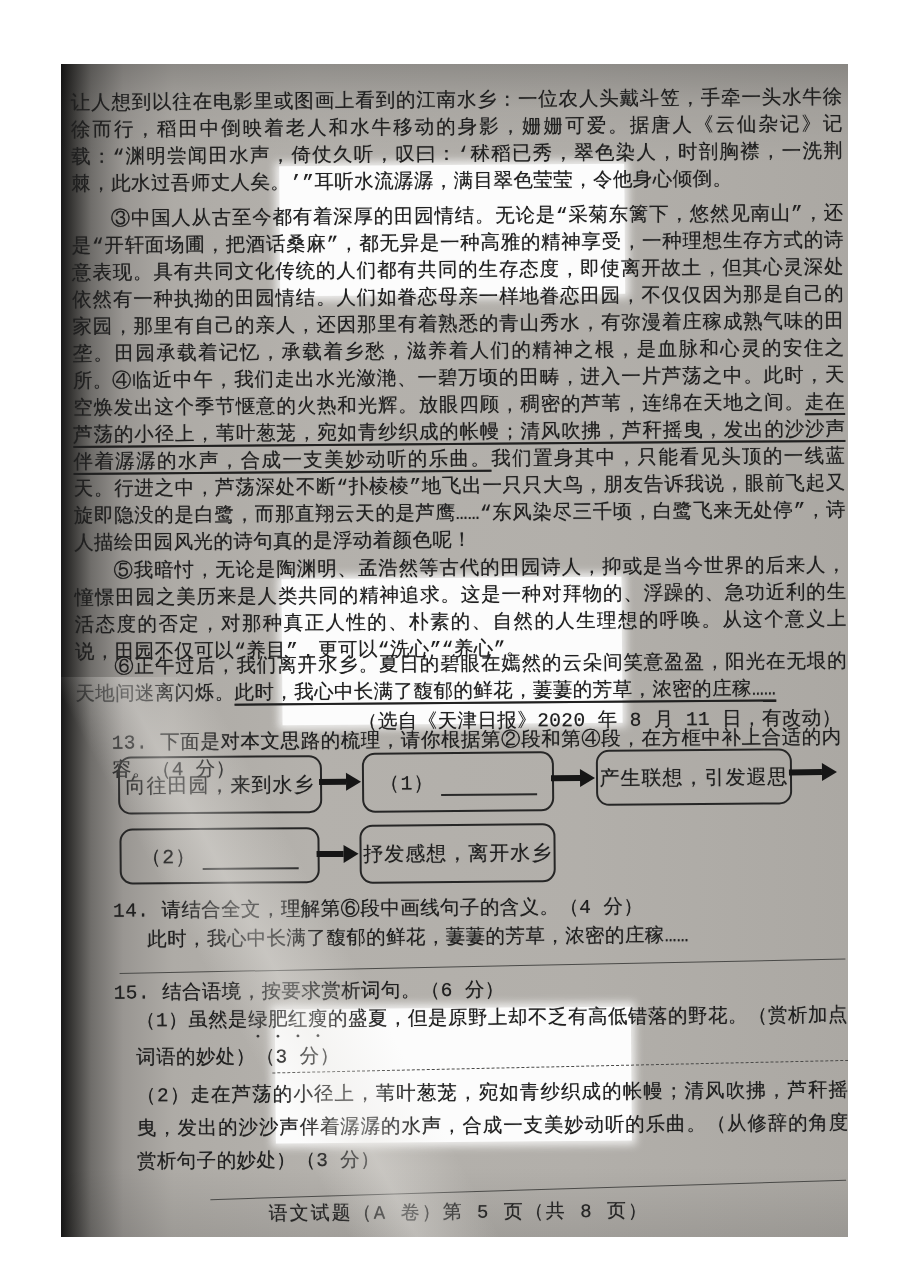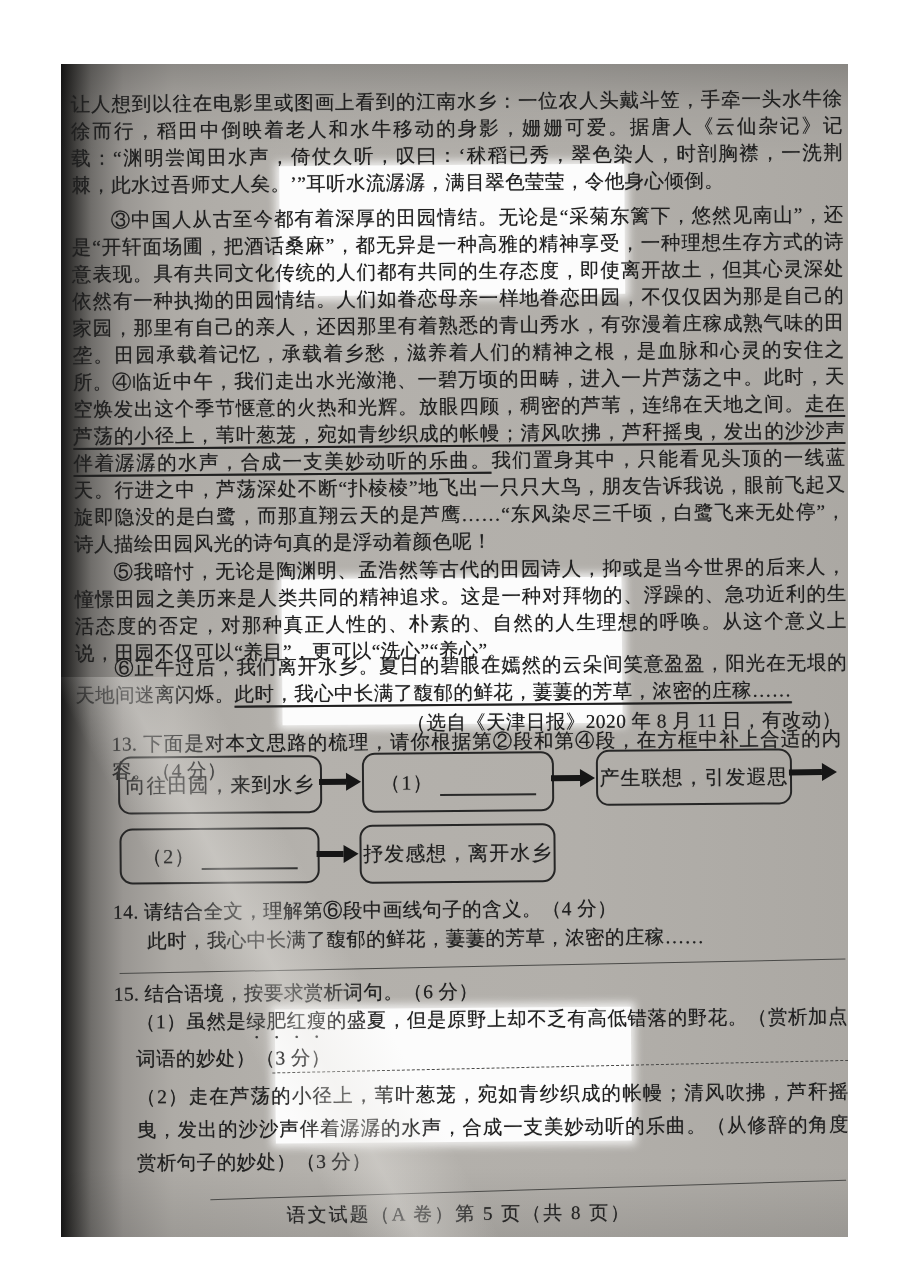--- a/index.html
+++ b/index.html
@@ -8,20 +8,21 @@
     font-family:"Liberation Serif", serif;
     -webkit-font-smoothing:antialiased;
   }
   
   .scan{
     position:absolute;left:61px;top:64px;width:787px;height:1173px;
     overflow:hidden;
     background:linear-gradient(90deg,
       #181818 0px,#3c3b39 12px,#6f6d6a 30px,#999692 62px,#aeaba6 112px,
       #b4b1ac 250px,#b2afaa 520px,#aba8a3 100%);
+    font-family:Liberation Mono, monospace;
   }
   .scan::before{
     content:"";position:absolute;inset:0;pointer-events:none;
     background:linear-gradient(180deg, rgba(0,0,0,.20) 0px, rgba(0,0,0,.05) 45px, rgba(0,0,0,0) 100px),
                linear-gradient(0deg, rgba(0,0,0,.10) 0px, rgba(0,0,0,0) 70px);
   }
   .scan::after{ 
     content:"";position:absolute;left:0;bottom:0;width:460px;height:560px;pointer-events:none;
     background:linear-gradient(62deg, rgba(230,228,224,0) 38%, rgba(233,231,227,.40) 47%, rgba(214,212,208,0) 58%);
   }

